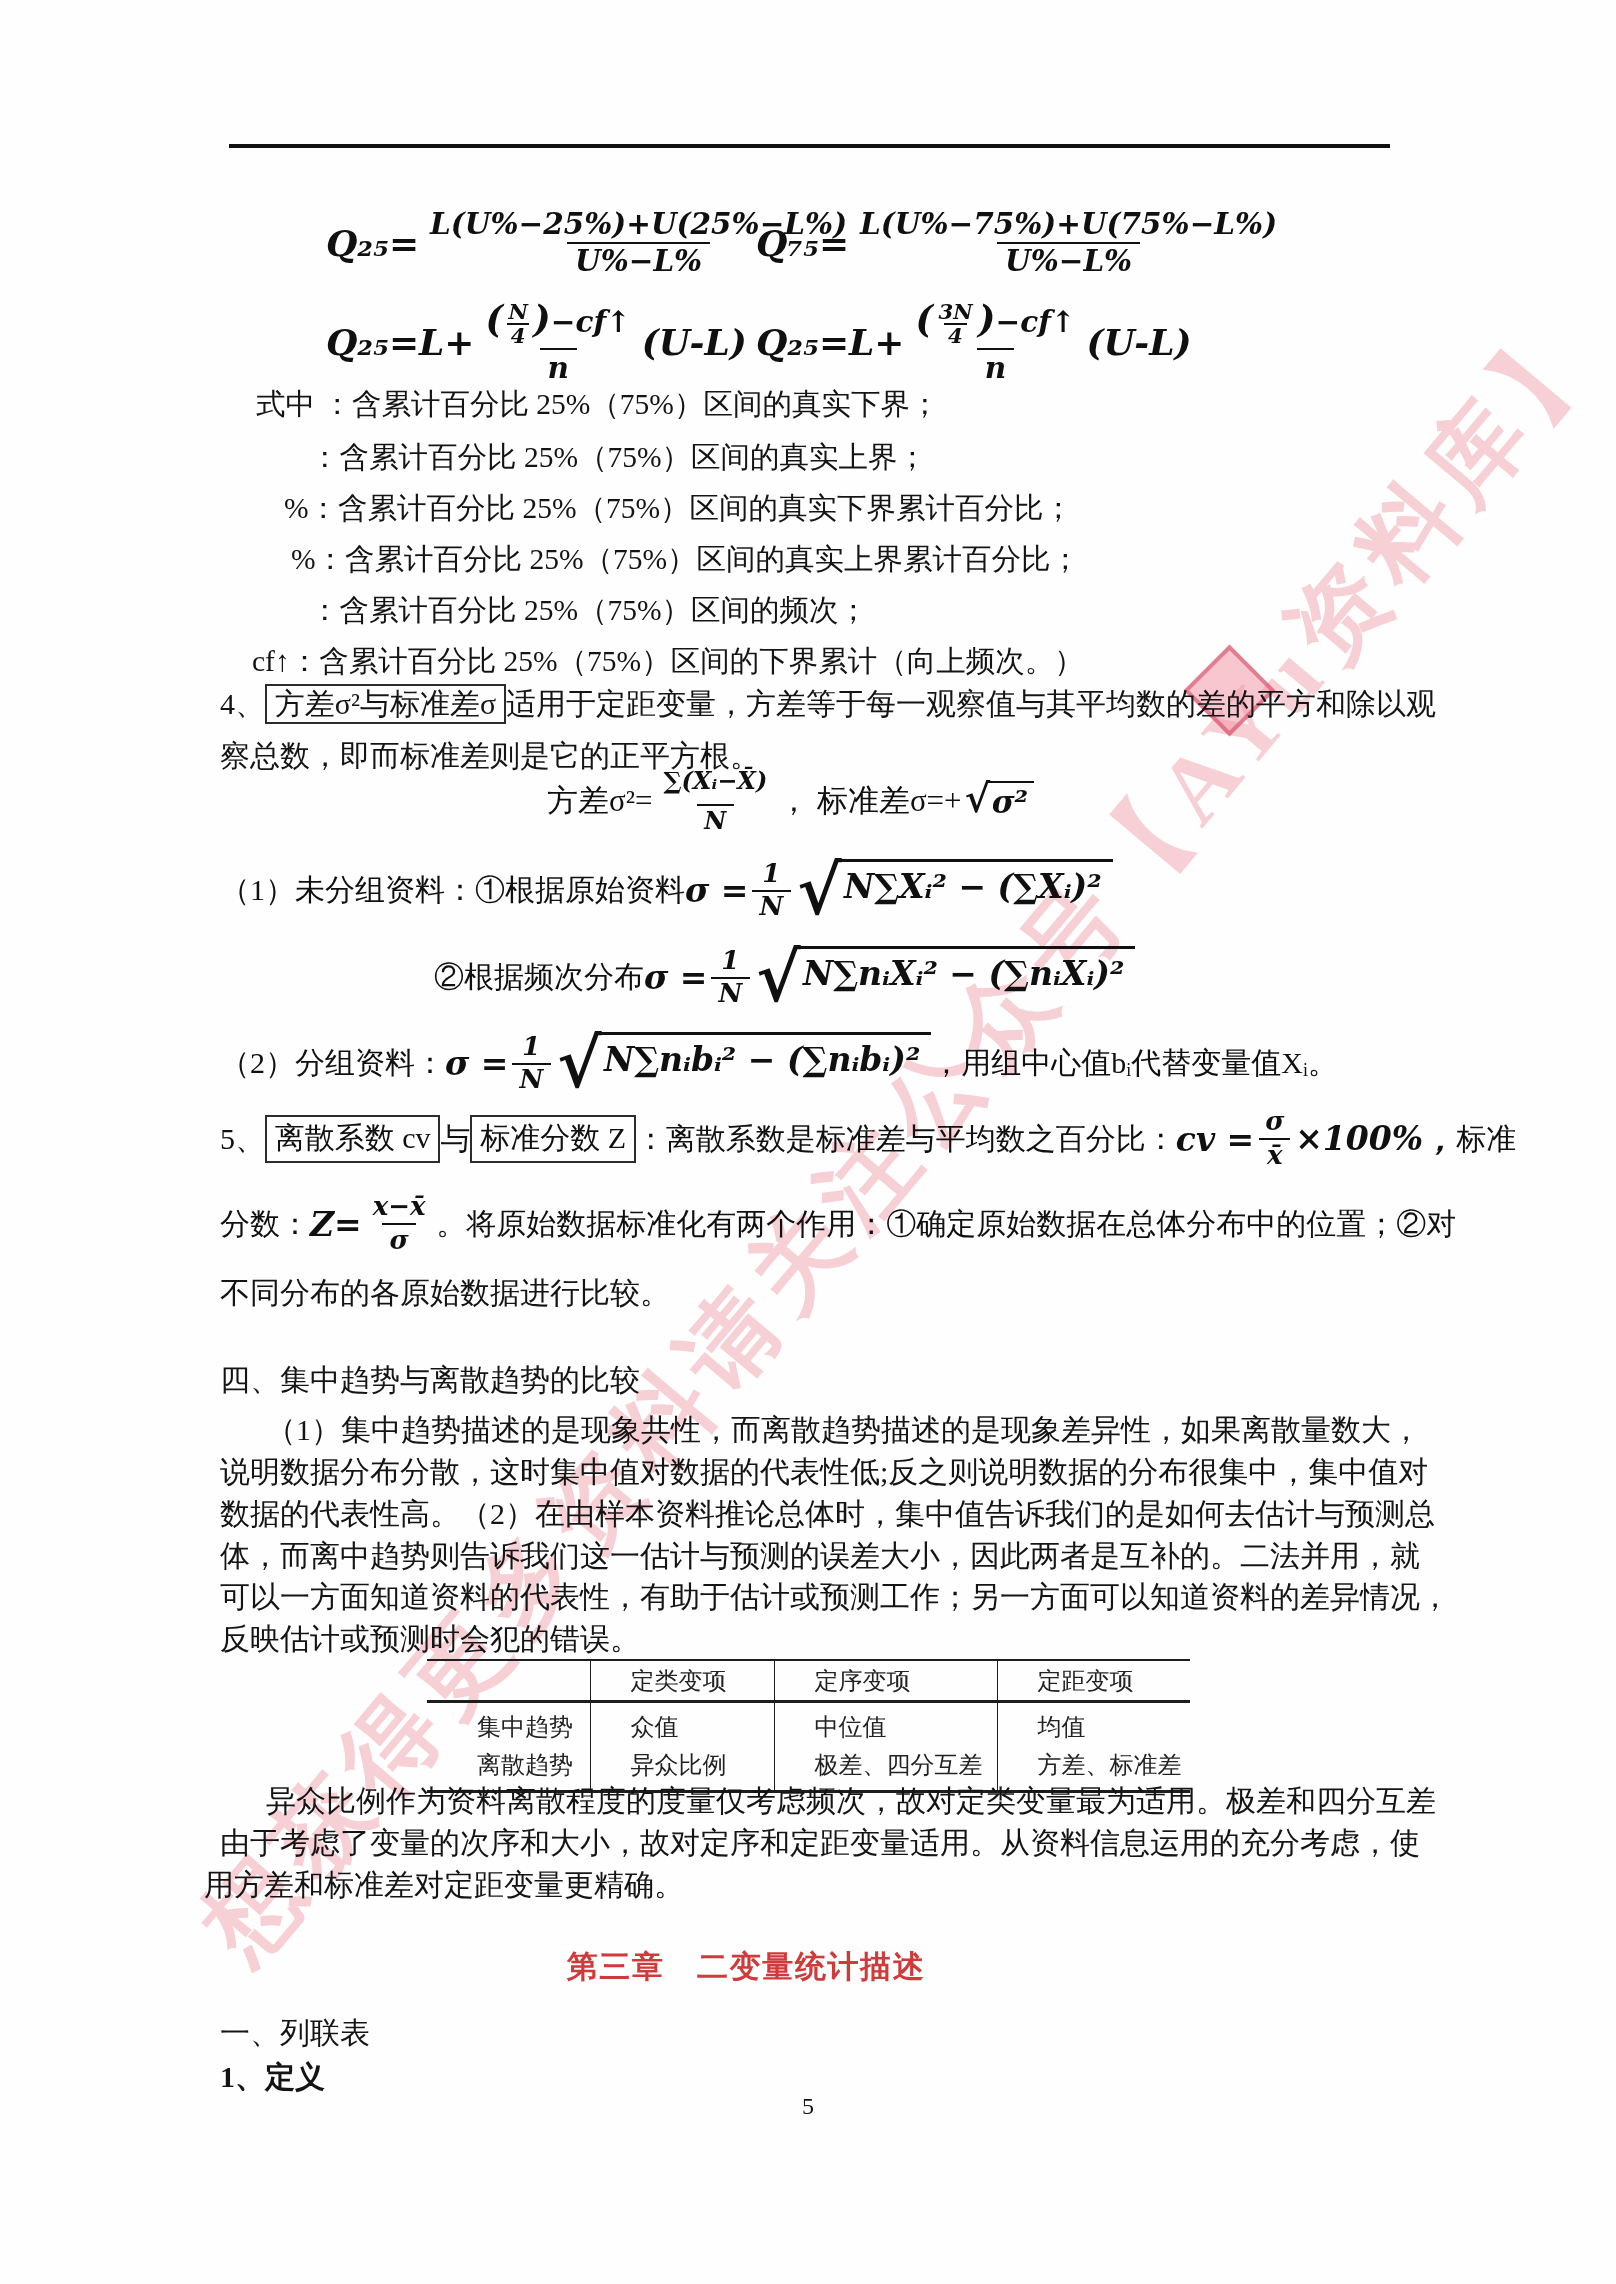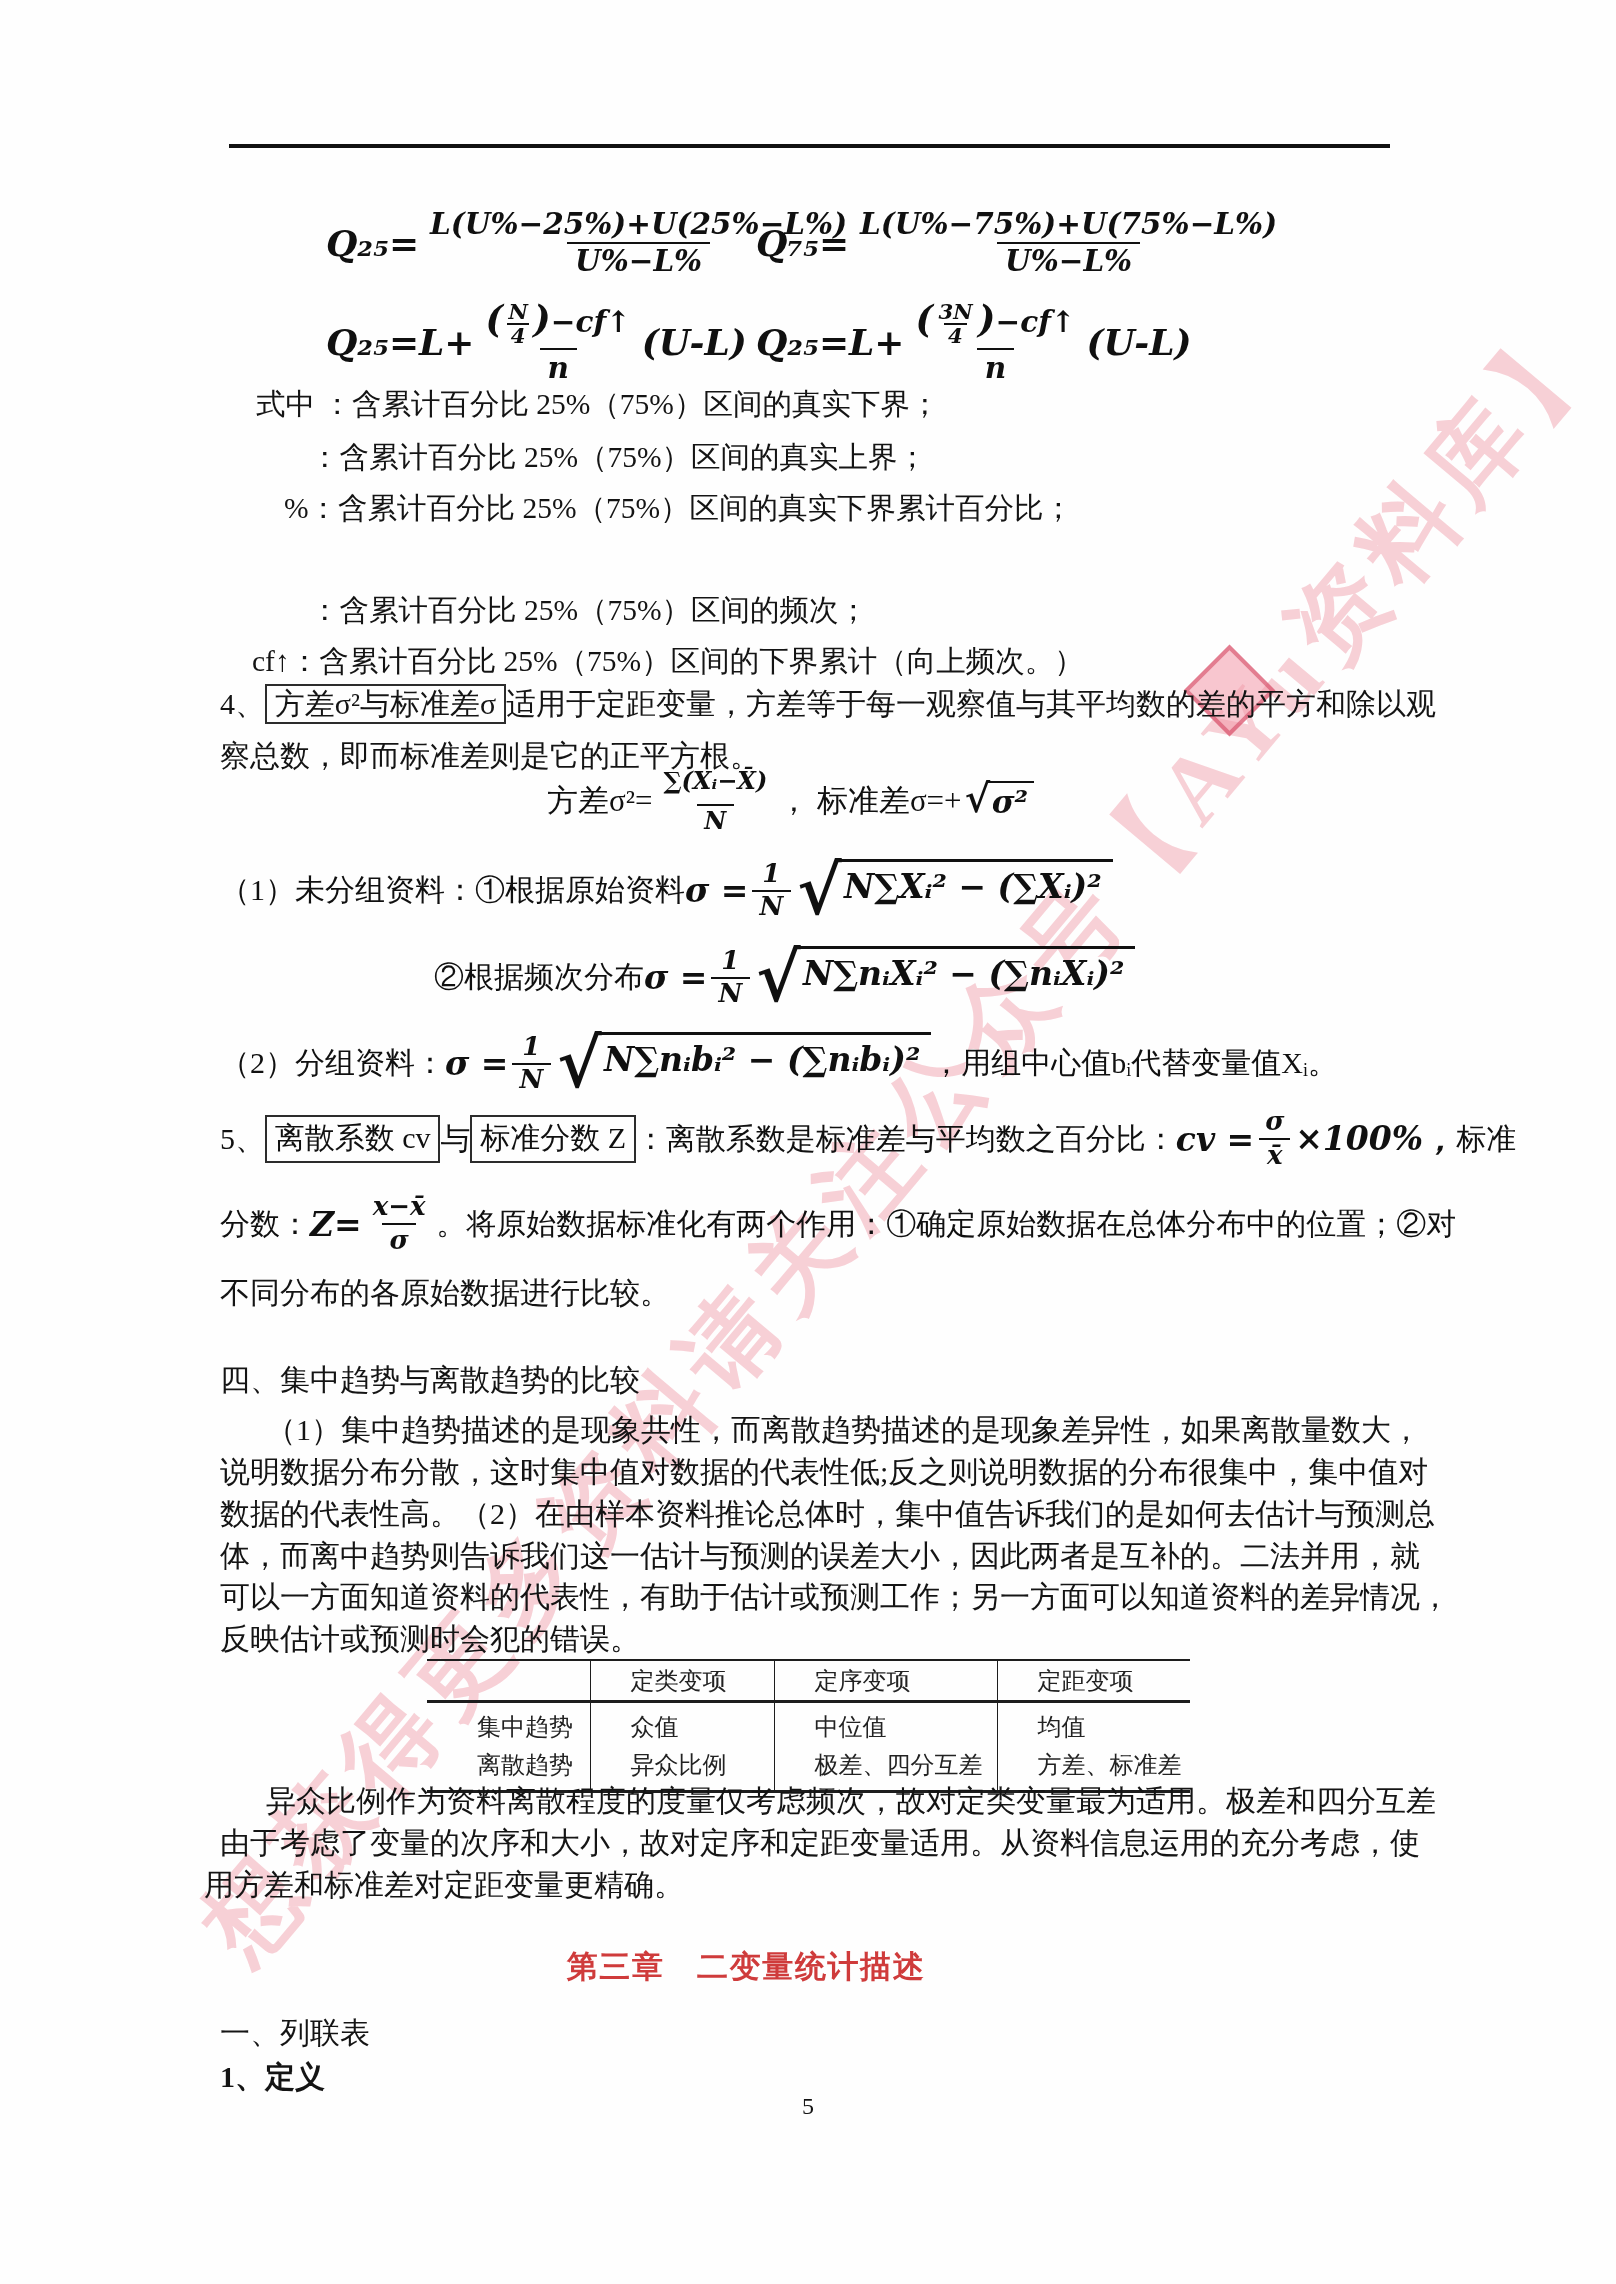--- a/index.html
+++ b/index.html
@@ -93,20 +93,21 @@
           </span><span class="paren">)</span><span>−cf↑</span>
       </span>
       <span class="den">n</span>
     </span>
     <span>(U-L)</span>
   </div>
 
   <div class="abs def-line" style="left:256px;top:385px;">式中 ：含累计百分比 25%（75%）区间的真实下界；</div>
   <div class="abs def-line" style="left:310px;top:438px;">：含累计百分比 25%（75%）区间的真实上界；</div>
   <div class="abs def-line" style="left:284px;top:489px;">%：含累计百分比 25%（75%）区间的真实下界累计百分比；</div>
+  <div class="abs def-line" style="left:291px;top:540px;">%：含累计百分比 25%（75%）区间的真实上界累计百分比；</div>
   <div class="abs def-line" style="left:310px;top:591px;">：含累计百分比 25%（75%）区间的频次；</div>
   <div class="abs def-line" style="left:252px;top:642px;">cf↑：含累计百分比 25%（75%）区间的下界累计（向上频次。）</div>
 
   <div class="abs body-line" style="left:220px;top:683px;">
     <span>4、</span><span class="boxed">方差σ²与标准差σ</span><span>适用于定距变量，方差等于每一观察值与其平均数的差的平方和除以观</span>
   </div>
   <div class="abs body-line" style="left:220px;top:735px;">察总数，即而标准差则是它的正平方根。</div>
 
   <div class="mrow" style="left:547px;top:756px;height:89px;font-size:31px;">
     <span class="cn">方差σ²=</span>

